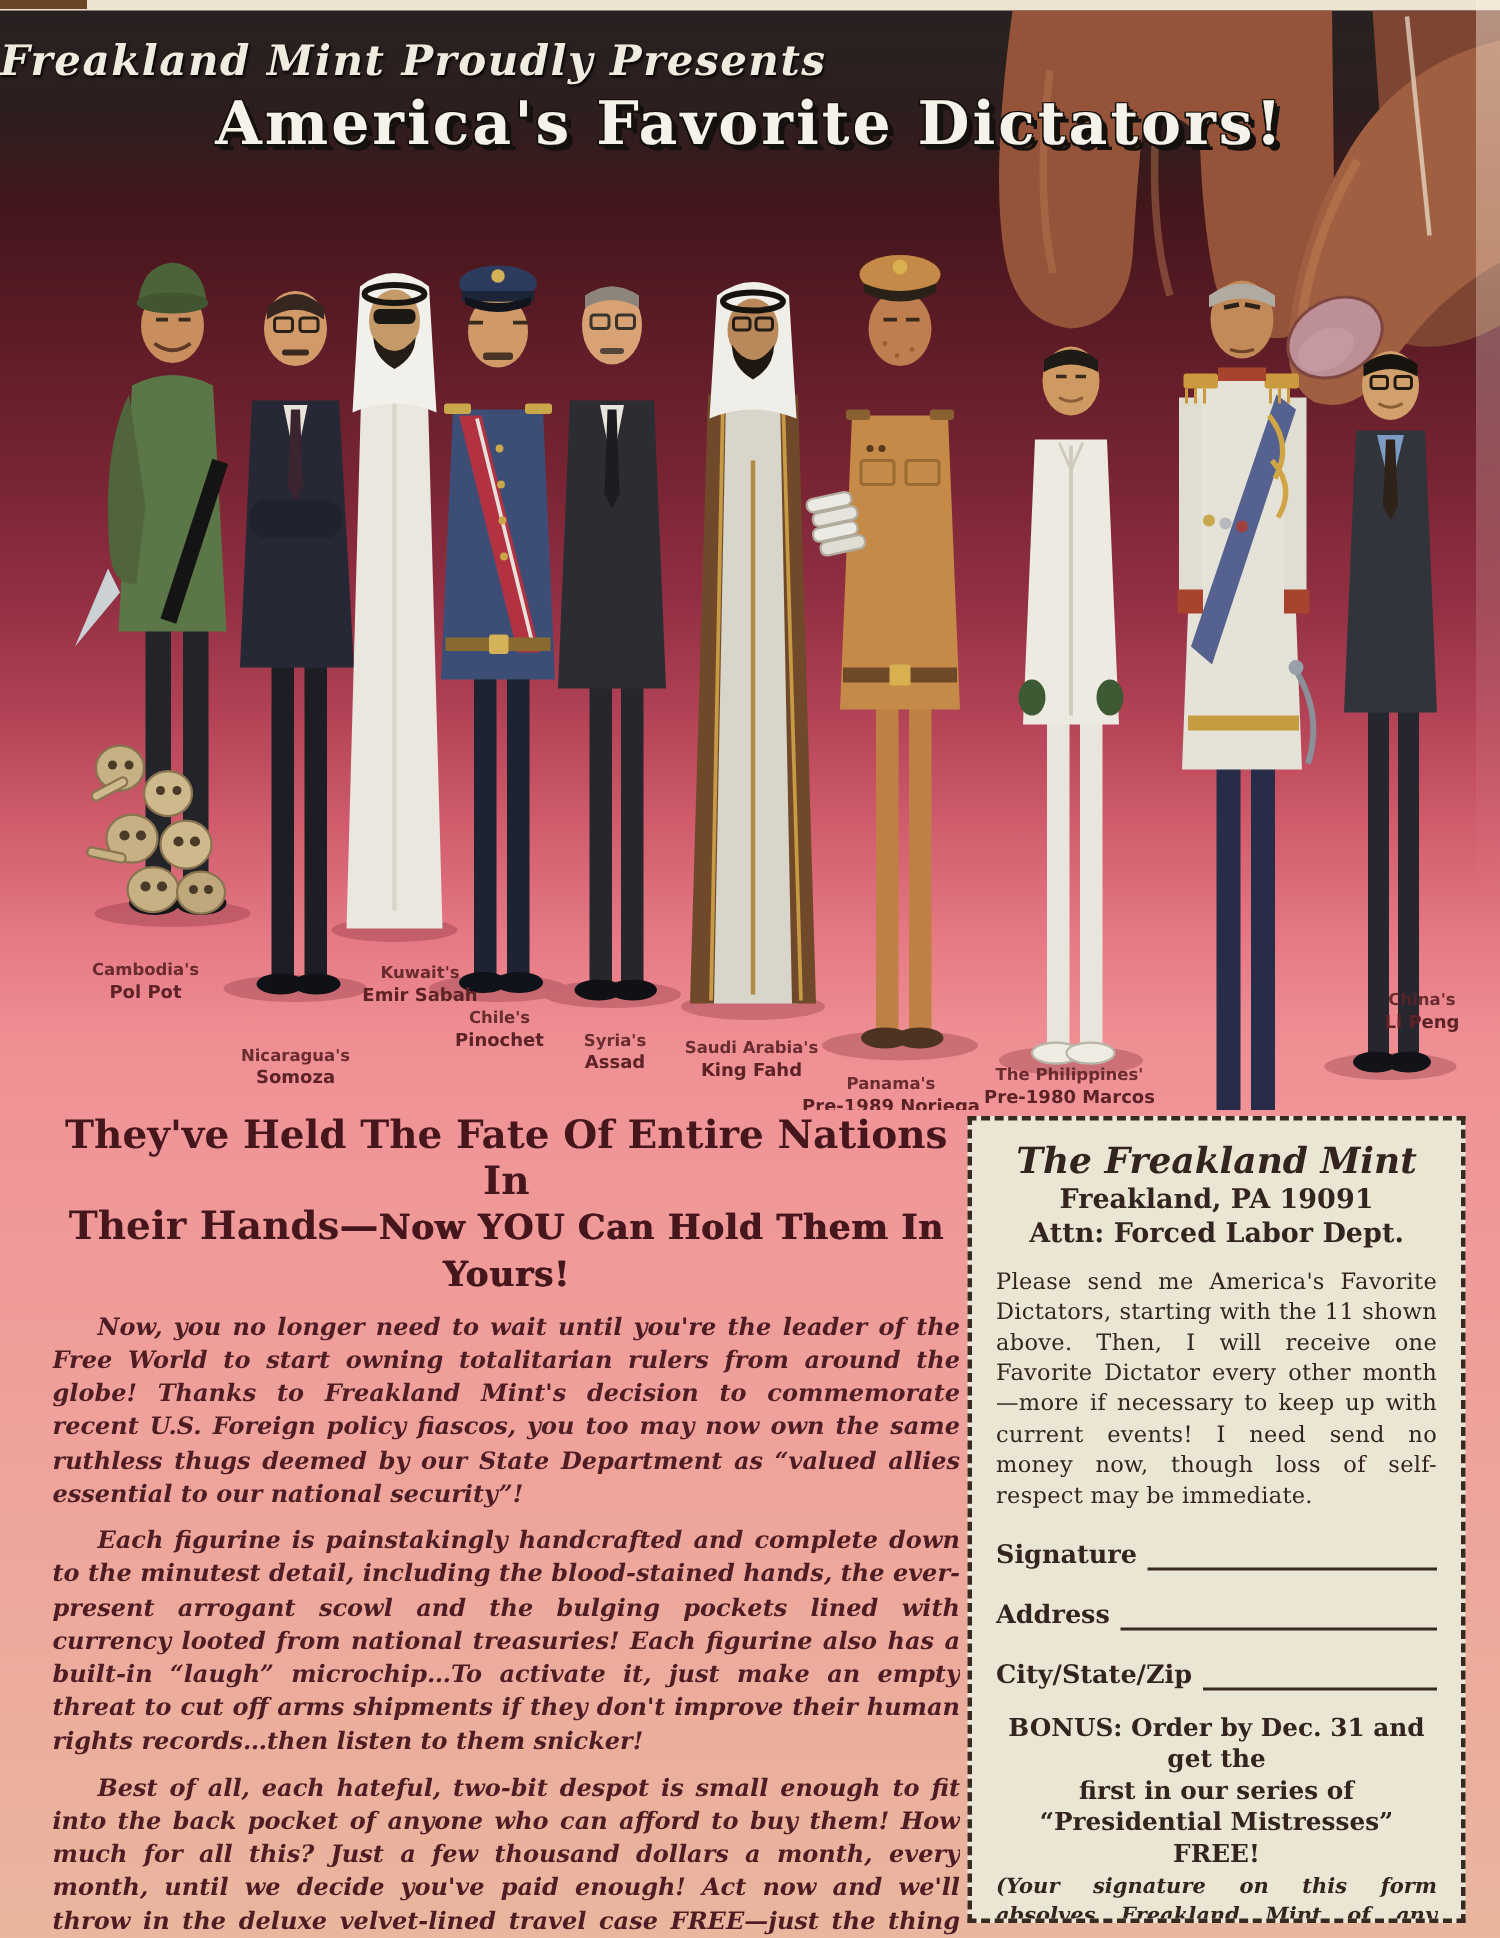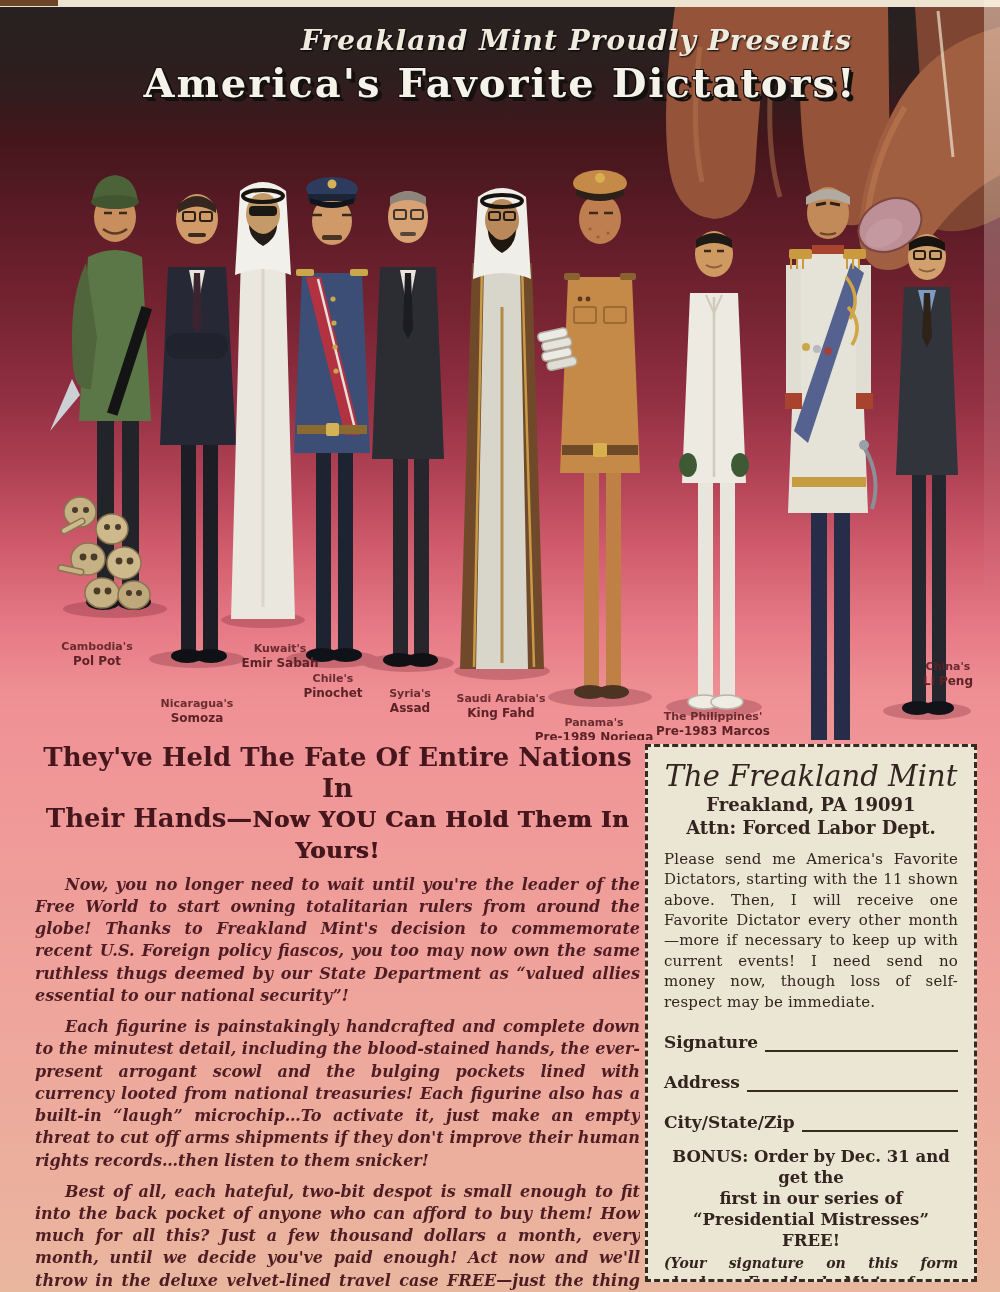--- a/index.html
+++ b/index.html
@@ -9,21 +9,21 @@
   .top-strip{position:absolute;left:0;top:0;width:1000px;height:7px;background:#ece3d0;}
   .corner-mark{position:absolute;left:0;top:0;width:58px;height:6px;background:#6b4526;}
   
   .art{position:absolute;left:0;top:7px;width:1000px;height:733px;
        background:linear-gradient(180deg,#282121 0%,#2e1e1e 10%,#43161b 18%,#5e1c27 30%,
        #772432 42%,#933043 54%,#b24255 64%,#d05c6c 74%,#e57884 84%,#ee8e93 93%,#f09497 100%);}
   .art-svg{position:absolute;left:0;top:0;width:1000px;height:733px;}
   .edge-curl{position:absolute;right:0;top:0;width:16px;height:600px;
        background:linear-gradient(180deg,rgba(255,240,225,.45),rgba(255,240,225,0));pointer-events:none;}
   
-  .presents{position:absolute;left:0;top:17px;width:852px;text-align:right;
+  .presents{position:absolute;left:0;top:17px;width:852px;text-align:left;
        font-style:italic;font-weight:bold;font-size:28px;color:#f0ebdf;letter-spacing:1px;
        text-shadow:1px 1px 2px #000;}
   .headline{position:absolute;left:0;top:52px;width:1000px;text-align:center;
        font-weight:bold;font-size:40px;letter-spacing:2px;color:#f5f2ea;
        text-shadow:4px 4px 0 #14100e,-1px -1px 0 #14100e,1px -1px 0 #14100e,-1px 1px 0 #14100e,2px 2px 0 #14100e;}
   
   .fig-label{position:absolute;transform:translateX(-50%);text-align:center;color:#5c2226;
        font-family:"DejaVu Sans","Liberation Sans",sans-serif;line-height:1.25;white-space:nowrap;margin-top:44px;}
   .fl-country{font-size:11px;font-weight:bold;opacity:.9;}
   .fl-name{font-size:12px;font-weight:bold;}
@@ -31,21 +31,21 @@
   .lower{position:absolute;left:0;top:740px;width:1000px;height:552px;
        background:linear-gradient(180deg,#f09497 0%,#efa29b 40%,#ecae9d 75%,#e9b69e 100%);}
   .left-col{position:absolute;left:35px;top:742px;width:605px;height:548px;overflow:hidden;color:#4b1c22;}
   .lc-head{ text-align:center;font-weight:bold;font-size:26px;line-height:1.18;color:#45161c;}
   .lc-head .heavy{font-size:23px;letter-spacing:.5px;text-shadow:.6px 0 0 #45161c;}
   .lc-para{margin:9px 0 0 0;font-style:italic;font-size:16px;line-height:1.39;text-align:justify;
        text-indent:30px;font-weight:bold;color:#4e1d24;}
   
   .coupon{position:absolute;left:645px;top:744px;width:332px;height:538px;box-sizing:border-box;
        background:#ebe5d3;border:3px dashed #382a21;padding:12px 16px 8px 16px;color:#33241f;overflow:hidden;}
-  .cp-brand{text-align:center;font-style:italic;font-weight:normal;font-size:29px;}
+  .cp-brand{text-align:center;font-style:italic;font-weight:bold;font-size:24px;}
   .cp-addr{text-align:center;font-weight:bold;font-size:18px;line-height:1.3;}
   .cp-body{margin-top:9px;font-size:15px;line-height:1.36;text-align:justify;letter-spacing:.2px;}
   .field-row{display:flex;align-items:flex-end;margin-top:20px;}
   .field-label{font-weight:bold;font-size:17px;white-space:nowrap;}
   .field-line{flex:1;border-bottom:2px solid #382a21;margin-left:7px;height:1.1em;}
   .cp-bonus{margin-top:14px;text-align:center;font-weight:bold;font-size:16.5px;line-height:1.28;}
   .cp-fine{margin-top:3px;font-style:italic;font-weight:bold;font-size:14px;line-height:1.34;text-align:justify;}
 </style>
 </head>
 <body>
@@ -322,21 +322,21 @@
   <div class="fig-label" style="left:501px;top:648px">
     <div class="fl-country">Saudi Arabia's</div>
     <div class="fl-name">King Fahd</div>
   </div>
   <div class="fig-label" style="left:594px;top:672px">
     <div class="fl-country">Panama's</div>
     <div class="fl-name">Pre-1989 Noriega</div>
   </div>
   <div class="fig-label" style="left:713px;top:666px">
     <div class="fl-country">The Philippines'</div>
-    <div class="fl-name">Pre-1983 Marcos</div>
+    <div class="fl-name">Pre-1980 Marcos</div>
   </div>
   <div class="fig-label" style="left:884px;top:698px">
     <div class="fl-country">Iran's</div>
     <div class="fl-name">Shah</div>
   </div>
   <div class="fig-label" style="left:948px;top:616px">
     <div class="fl-country">China's</div>
     <div class="fl-name">Li Peng</div>
   </div>
 

